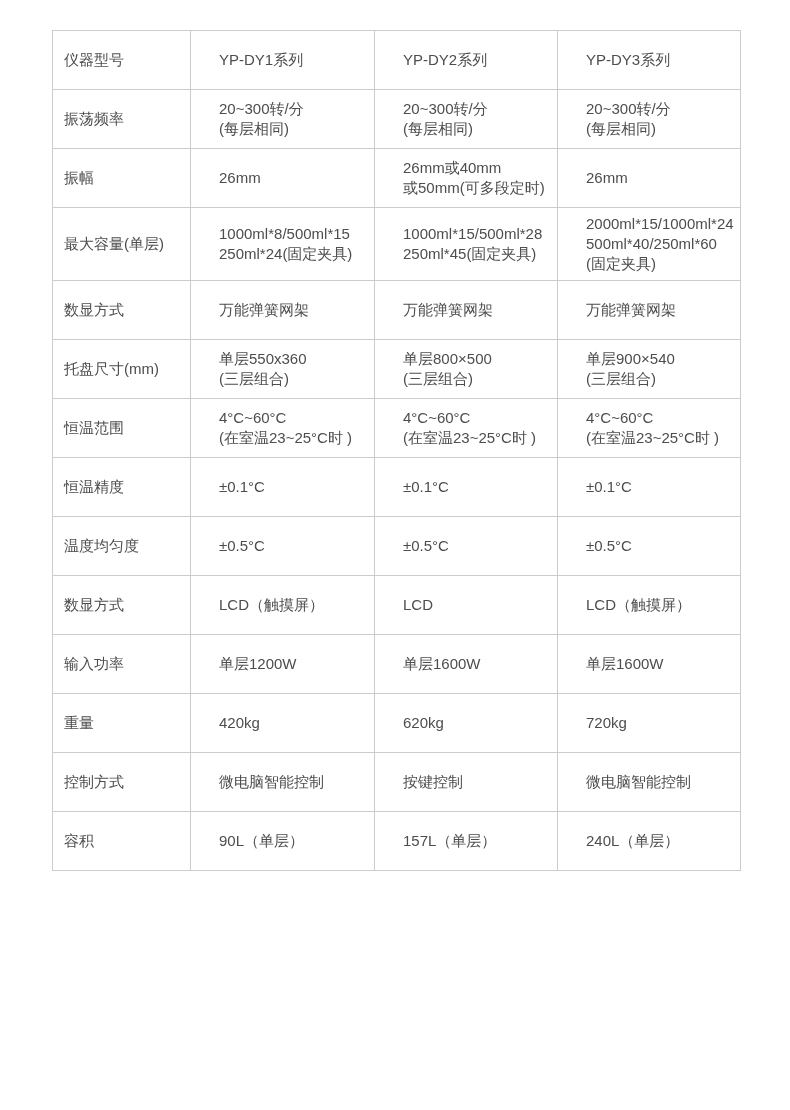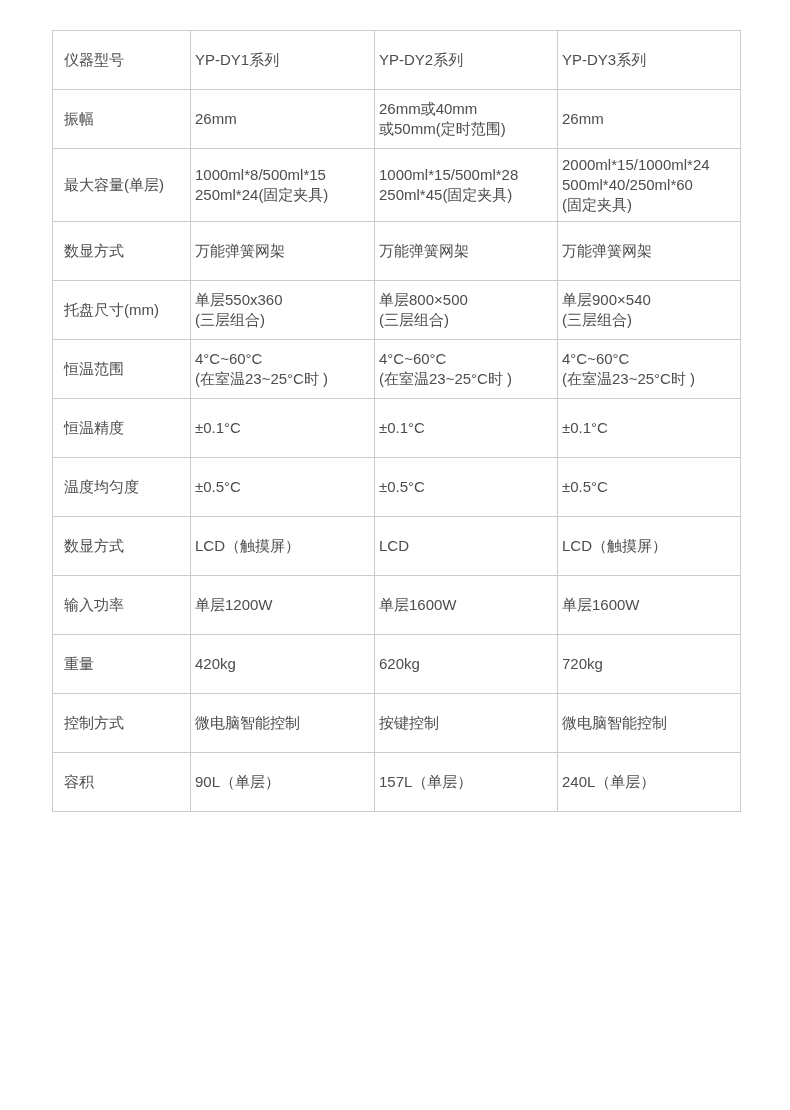--- a/index.html
+++ b/index.html
@@ -37,21 +37,21 @@
     height: 46px;
     vertical-align: middle;
     white-space: pre-line;
     background: #ffffff;
     overflow: hidden;
   }
   table.spec-table td.label-cell {
     padding-left: 11px;
   }
   table.spec-table td.value-cell {
-    padding-left: 4px;
+    padding-left: 28px;
   }
 </style>
 </head>
 <body>
 
 <div class="page">
   <table class="spec-table">
     <colgroup>
       <col style="width:138px">
       <col style="width:184px">
@@ -59,24 +59,33 @@
       <col style="width:183px">
     </colgroup>
     <tbody>
         <tr>
           <td class="label-cell">仪器型号</td>
           <td class="value-cell">YP-DY1系列</td>
           <td class="value-cell">YP-DY2系列</td>
           <td class="value-cell">YP-DY3系列</td>
         </tr>
         <tr>
+          <td class="label-cell">振荡频率</td>
+          <td class="value-cell">20~300转/分
+(每层相同)</td>
+          <td class="value-cell">20~300转/分
+(每层相同)</td>
+          <td class="value-cell">20~300转/分
+(每层相同)</td>
+        </tr>
+        <tr>
           <td class="label-cell">振幅</td>
           <td class="value-cell">26mm</td>
           <td class="value-cell">26mm或40mm
-或50mm(定时范围)</td>
+或50mm(可多段定时)</td>
           <td class="value-cell">26mm</td>
         </tr>
         <tr>
           <td class="label-cell">最大容量(单层)</td>
           <td class="value-cell">1000ml*8/500ml*15
 250ml*24(固定夹具)</td>
           <td class="value-cell">1000ml*15/500ml*28
 250ml*45(固定夹具)</td>
           <td class="value-cell">2000ml*15/1000ml*24
 500ml*40/250ml*60

